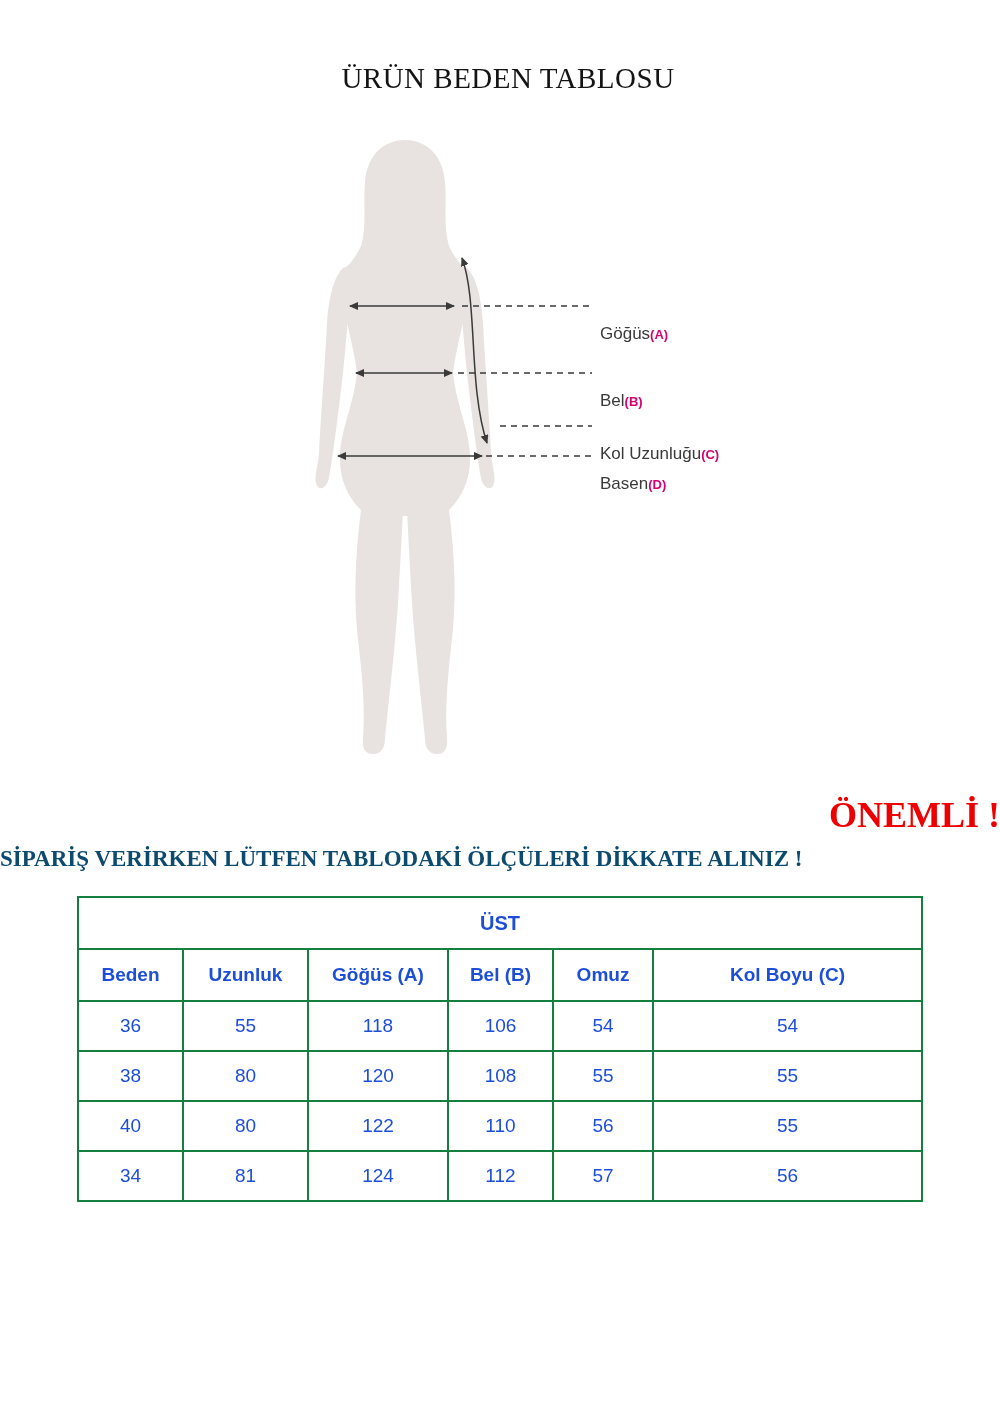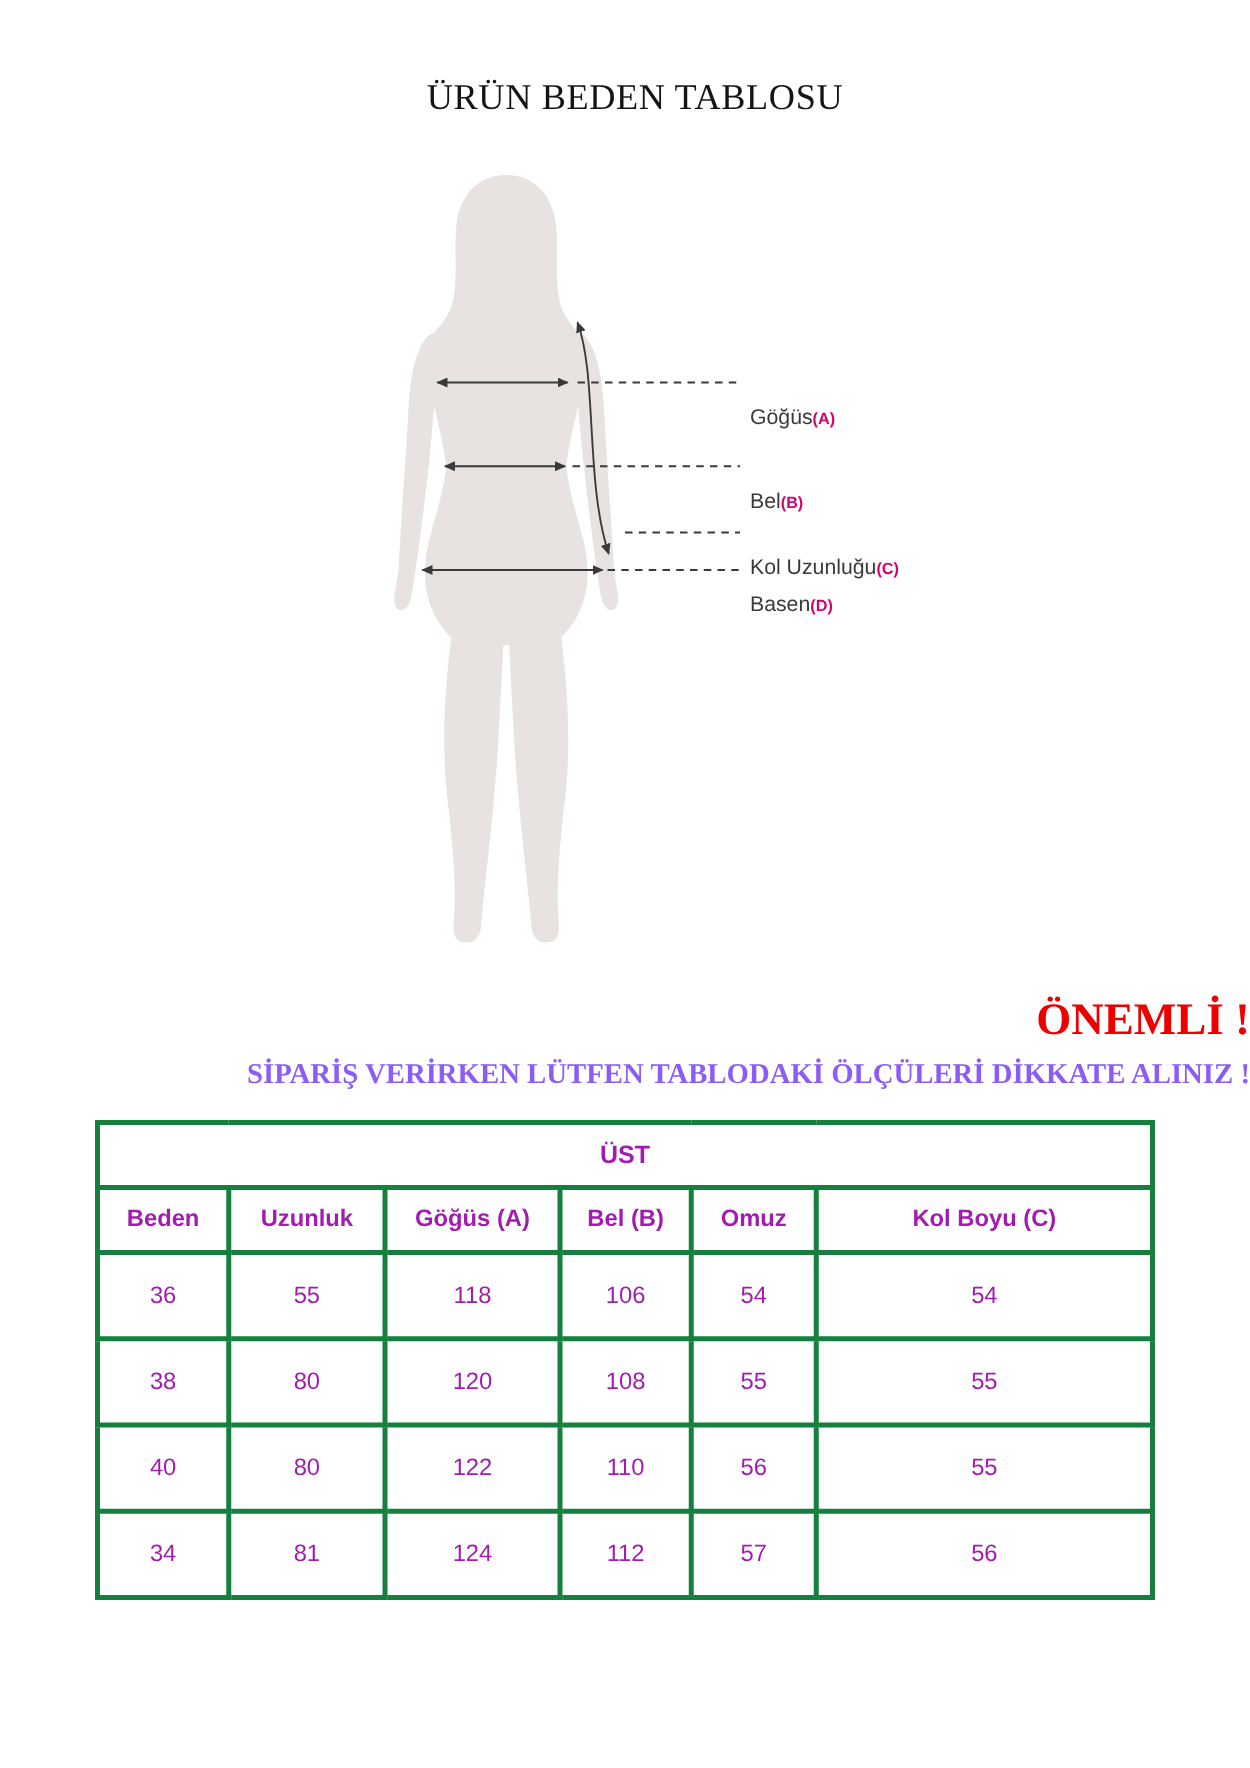--- a/index.html
+++ b/index.html
@@ -64,45 +64,45 @@
     margin-top: 26px;
     text-align: right;
     font-family: "Liberation Serif", serif;
     font-weight: bold;
     font-size: 36px;
     line-height: 46px;
     color: #ee0000;
   }
   .notice-subheading {
     margin-top: 6px;
-    text-align: right;
+    text-align: left;
     font-family: "Liberation Serif", serif;
     font-weight: bold;
     font-size: 23px;
     line-height: 30px;
-    color: #8b5cf6;
+    color: #0c4a6e;
   }
   table.size-table {
     margin: 22px auto 0 auto;
     width: 844px;
     border-collapse: collapse;
     table-layout: fixed;
     background: #ffffff;
   }
   table.size-table th, table.size-table td {
-    border: 4px solid #15803d;
+    border: 2px solid #15803d;
     text-align: center;
     vertical-align: middle;
     font-size: 19px;
-    color: #a21caf;
+    color: #1d4ed8;
   }
   table.size-table th { font-weight: bold; }
   tr.section-row th { height: 52px; font-size: 20px; }
   tr.columns-row th { height: 52px; }
-  tr.data-row td { height: 69px; font-weight: normal; }
+  tr.data-row td { height: 50px; font-weight: normal; }
   .col-beden   { width: 105px; }
   .col-uzunluk { width: 125px; }
   .col-gogus   { width: 140px; }
   .col-bel     { width: 105px; }
   .col-omuz    { width: 100px; }
   .col-kol     { width: 269px; }
 </style>
 </head>
 <body>
 

